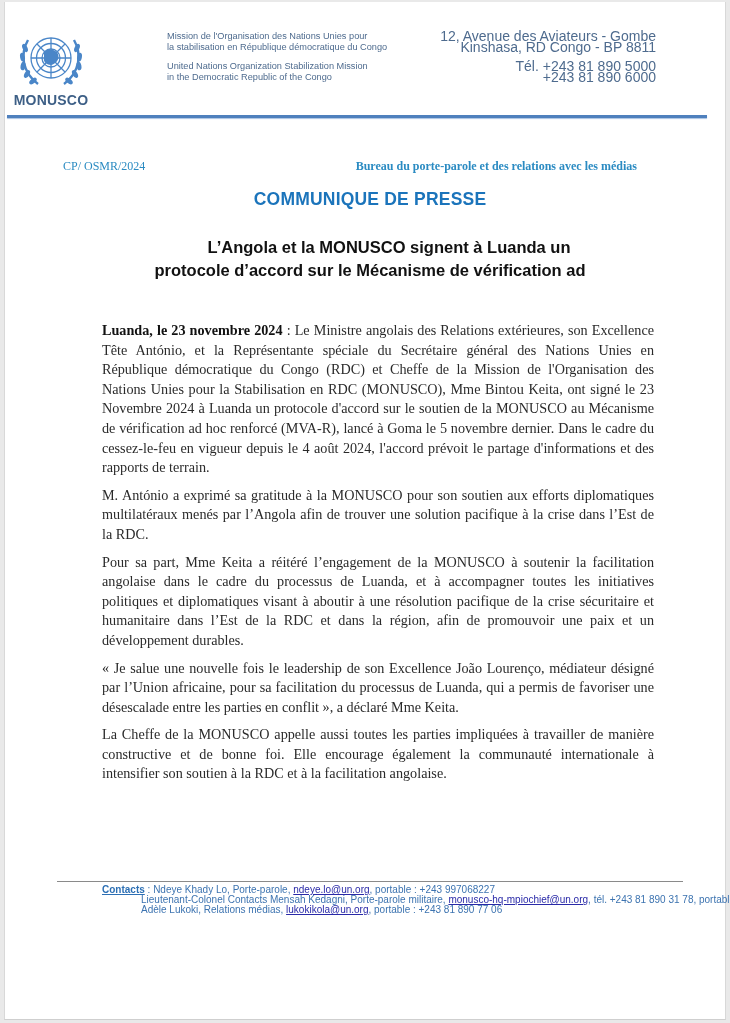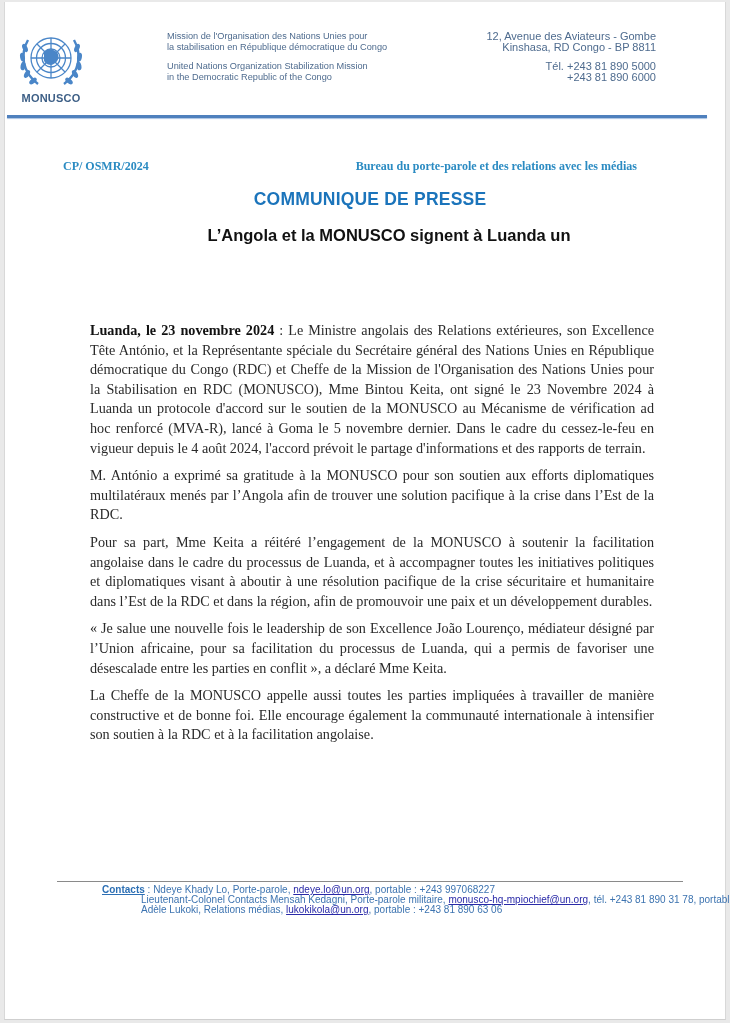--- a/index.html
+++ b/index.html
@@ -15,64 +15,64 @@
     border-right: 1px solid #d8d8d8;
     border-bottom: 1px solid #cfcfcf;
   }
   .logo {
     position: absolute; left: 8px; top: 26px; width: 76px; height: 82px;
     text-align: center;
   }
   .logo svg { display: block; margin: 0 auto; }
   .logo .logo-text {
     font-family: "Liberation Sans", sans-serif; font-weight: bold;
-    font-size: 11px; color: #3d5f86; letter-spacing: 0.2px; margin-top: 2px;
+    font-size: 14px; color: #3d5f86; letter-spacing: 0.2px; margin-top: 2px;
   }
   .org-lines {
     position: absolute; left: 118px; top: 29px;
     font-family: "Liberation Sans", sans-serif; font-size: 9.2px; color: #4e6b8e;
     line-height: 11px;
     margin-left: 44px;
   }
   .org-lines .gap { height: 8px; }
   .address {
     position: absolute; right: 69px; top: 29px; text-align: right;
-    font-family: "Liberation Sans", sans-serif; font-size: 11px; color: #4e6b8e;
+    font-family: "Liberation Sans", sans-serif; font-size: 14px; color: #4e6b8e;
     line-height: 11px;
   }
   .address .gap { height: 8px; }
   .rule-blue {
     position: absolute; left: 2px; top: 113px; width: 700px; height: 3px;
     background: #4f80bd;
     box-shadow: 0 1px 1px #a9c3e3;
   }
   .ref {
     position: absolute; left: 58px; top: 157px;
-    font-weight: bold; font-size: 12px; color: #2b8bc2;
+    font-weight: normal; font-size: 12px; color: #2b8bc2;
   }
   .bureau {
     position: absolute; right: 88px; top: 157px;
     font-weight: bold; font-size: 12px; color: #2b8bc2;
   }
   .comm-title {
     position: absolute; left: 0; width: 730px; top: 187px; text-align: center;
     font-family: "Liberation Sans", sans-serif; font-weight: bold;
     font-size: 17.5px; color: #1b74bb; letter-spacing: 0.2px;
   }
   .headline {
-    position: absolute; left: 100px; width: 530px; top: 222px; text-align: center;
+    position: absolute; left: 100px; width: 530px; top: 234px; text-align: center;
     font-family: "Liberation Sans", sans-serif; font-weight: bold;
     font-size: 16.5px; color: #111; line-height: 23px;
   }
   .headline .indent { display: inline-block; width: 38px; }
   .body {
     position: absolute; left: 81px; width: 568px; top: 319px;
     font-size: 14.2px; color: #2a2a2a; line-height: 19.6px; text-align: justify;
   }
-  .body p { margin: 0 0 8px 4px; }
+  .body p { margin: 0 0 8px 16px; }
   .body b { font-weight: bold; color: #111; }
   .rule-grey {
     position: absolute; left: 52px; top: 879px; width: 626px; height: 1px;
     background: #8a8a8a;
   }
   .contacts {
     position: absolute; left: 53px; top: 883px;
     font-family: "Liberation Sans", sans-serif; font-size: 10px; color: #3c73b0;
     line-height: 10px; white-space: nowrap; margin-left: 44px;
   }
@@ -135,31 +135,32 @@
 
   <div class="rule-blue"></div>
 
   <div class="ref">CP/ OSMR/2024</div>
   <div class="bureau">Bureau du porte-parole et des relations avec les médias</div>
 
   <div class="comm-title">COMMUNIQUE DE PRESSE</div>
 
   <div class="headline">
     <div><span class="indent"></span><span>L’Angola et la MONUSCO signent à Luanda un</span></div>
+    <div>protocole d’accord sur le Mécanisme de vérification ad</div>
   </div>
 
   <div class="body">
     <p><b>Luanda, le 23 novembre 2024</b><span> : Le Ministre angolais des Relations extérieures, son Excellence Tête António, et la Représentante spéciale du Secrétaire général des Nations Unies en République démocratique du Congo (RDC) et Cheffe de la Mission de l'Organisation des Nations Unies pour la Stabilisation en RDC (MONUSCO), Mme Bintou Keita, ont signé le 23 Novembre 2024 à Luanda un protocole d'accord sur le soutien de la MONUSCO au Mécanisme de vérification ad hoc renforcé (MVA-R), lancé à Goma le 5 novembre dernier. Dans le cadre du cessez-le-feu en vigueur depuis le 4 août 2024, l'accord prévoit le partage d'informations et des rapports de terrain.</span></p>
     <p>M. António a exprimé sa gratitude à la MONUSCO pour son soutien aux efforts diplomatiques multilatéraux menés par l’Angola afin de trouver une solution pacifique à la crise dans l’Est de la RDC.</p>
     <p>Pour sa part, Mme Keita a réitéré l’engagement de la MONUSCO à soutenir la facilitation angolaise dans le cadre du processus de Luanda, et à accompagner toutes les initiatives politiques et diplomatiques visant à aboutir à une résolution pacifique de la crise sécuritaire et humanitaire dans l’Est de la RDC et dans la région, afin de promouvoir une paix et un développement durables.</p>
     <p>« Je salue une nouvelle fois le leadership de son Excellence João Lourenço, médiateur désigné par l’Union africaine, pour sa facilitation du processus de Luanda, qui a permis de favoriser une désescalade entre les parties en conflit », a déclaré Mme Keita.</p>
     <p>La Cheffe de la MONUSCO appelle aussi toutes les parties impliquées à travailler de manière constructive et de bonne foi. Elle encourage également la communauté internationale à intensifier son soutien à la RDC et à la facilitation angolaise.</p>
   </div>
 
   <div class="rule-grey"></div>
 
   <div class="contacts">
     <div class="line1"><span class="label">Contacts</span><span> : </span><span>Ndeye Khady Lo, Porte-parole, </span><a>ndeye.lo@un.org</a><span>, portable : +243 997068227</span></div>
     <div class="line2"><span>Lieutenant-Colonel Contacts Mensah Kedagni, Porte-parole militaire, </span><a>monusco-hq-mpiochief@un.org</a><span>, tél. +243 81 890 31 78, portable : +243 81 89071 60</span></div>
-    <div class="line3"><span>Adèle Lukoki, Relations médias, </span><a>lukokikola@un.org</a><span>, portable : +243 81 890 63 06</span></div>
+    <div class="line3"><span>Adèle Lukoki, Relations médias, </span><a>lukokikola@un.org</a><span>, portable : +243 81 890 77 06</span></div>
   </div>
 
 </div>
 
 </body></html>

